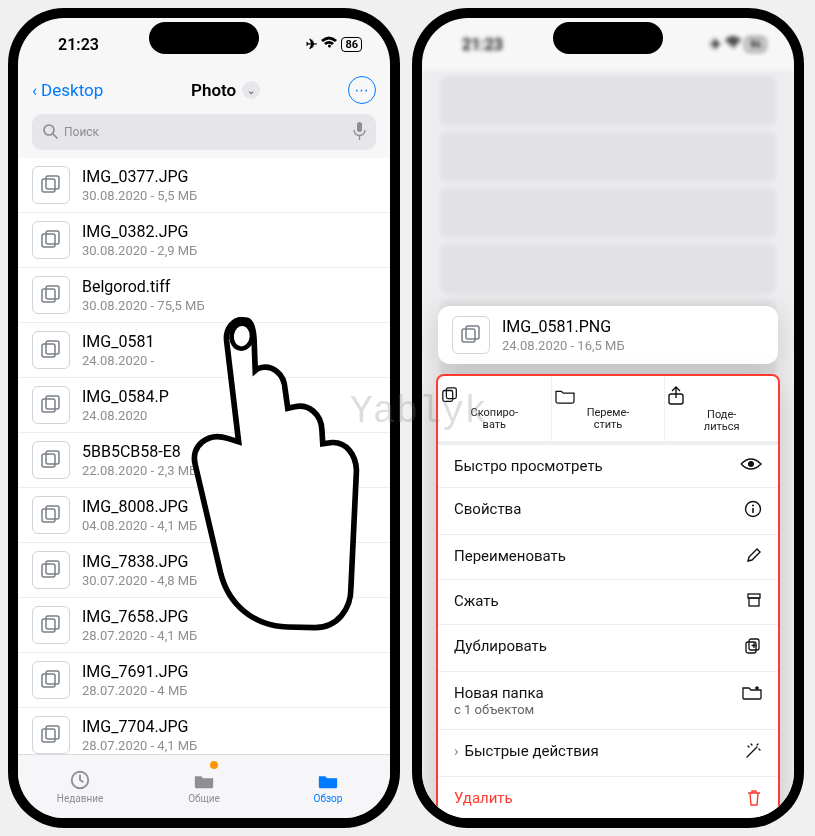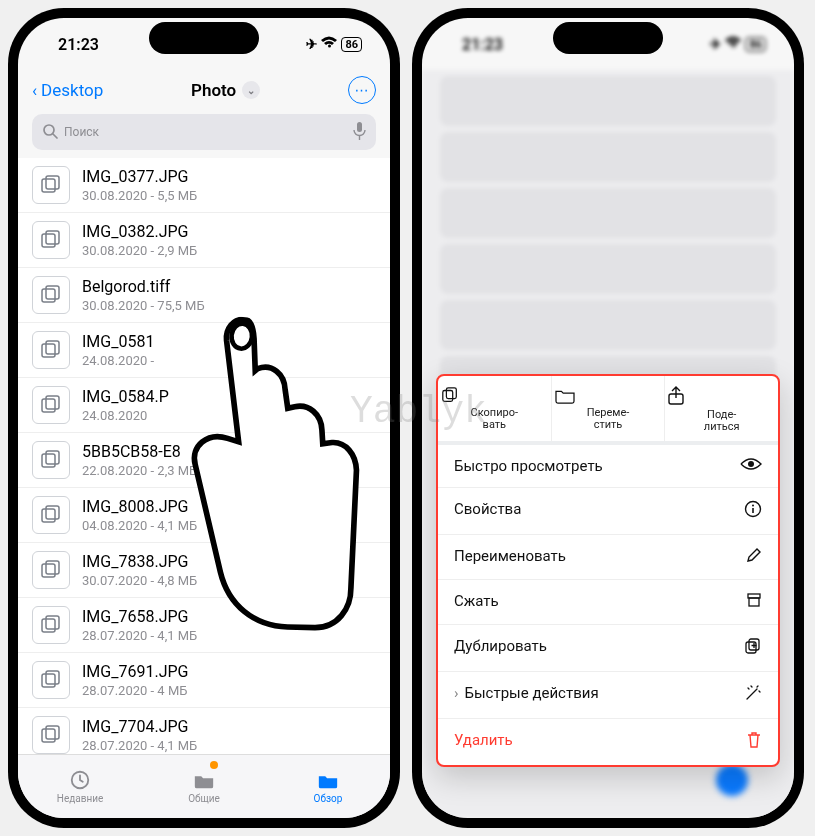--- a/index.html
+++ b/index.html
@@ -281,20 +281,32 @@
     <div class="blurbg">
       <div class="blurrow"></div>
         <div class="blurrow"></div>
         <div class="blurrow"></div>
       <div class="blurrow"></div>
         <div class="blurrow"></div>
         <div class="blurrow"></div>
       <div class="blurrow" style="margin-top:200px"></div>
     </div>
     <div class="bluedot"></div>
+    <div class="card">
+      <div class="thumb">
+        <svg width="20" height="20" viewBox="0 0 20 20">
+            <rect x="1" y="4" width="13" height="13" rx="2" fill="none" stroke="#7a7f88" stroke-width="1.5"></rect>
+            <rect x="5" y="1" width="13" height="13" rx="2" fill="none" stroke="#7a7f88" stroke-width="1.5"></rect>
+          </svg>
+      </div>
+      <div class="finfo">
+        <span class="fname">IMG_0581.PNG</span>
+        <span class="fmeta">24.08.2020 - 16,5 МБ</span>
+      </div>
+    </div>
     <div class="menu redbox">
       <div class="toprow">
         <div class="topbtn">
           <svg width="20" height="18" viewBox="0 0 20 20">
               <rect x="2" y="5" width="11" height="12" rx="2" fill="none" stroke="#111" stroke-width="1.4"></rect>
               <rect x="6" y="2" width="11" height="12" rx="2" fill="none" stroke="#111" stroke-width="1.4"></rect>
             </svg>
           <span style="white-space:pre-line">Скопиро-
 вать</span>
         </div>
@@ -344,20 +356,27 @@
       </div>
       <div class="mrow">
         <span>Дублировать</span>
         <span><svg width="18" height="18" viewBox="0 0 18 18">
               <rect x="2" y="5" width="10" height="11" rx="2" fill="none" stroke="#111" stroke-width="1.3"></rect>
               <rect x="5" y="2" width="10" height="11" rx="2" fill="none" stroke="#111" stroke-width="1.3"></rect>
               <path d="M10 6v5M7.5 8.5h5" stroke="#111" stroke-width="1.3"></path>
             </svg></span>
       </div>
       <div class="mrow">
+        <span><span>Новая папка</span><span class="sub">с 1 объектом</span></span>
+        <span><svg width="20" height="16" viewBox="0 0 20 16">
+              <path d="M1 4h6l2 2h10v8a1 1 0 0 1-1 1H2a1 1 0 0 1-1-1z" fill="none" stroke="#111" stroke-width="1.3"></path>
+              <path d="M15 2v4M13 4h4" stroke="#111" stroke-width="1.3"></path>
+            </svg></span>
+      </div>
+      <div class="mrow">
         <span><span style="color:#888;margin-right:6px">›</span><span>Быстрые действия</span></span>
         <span><svg width="18" height="18" viewBox="0 0 18 18">
               <path d="M3 15L13 5m-9-1l1 1m2-3l1 1m5 0l1-1m1 5l1 1" stroke="#111" stroke-width="1.3" stroke-linecap="round"></path>
             </svg></span>
       </div>
       <div class="mrow danger">
         <span>Удалить</span>
         <span><svg width="16" height="18" viewBox="0 0 16 18">
               <path d="M2 4h12M6 4V2h4v2M4 4l1 12h6l1-12" fill="none" stroke="#ff3b30" stroke-width="1.4"></path>
             </svg></span>

